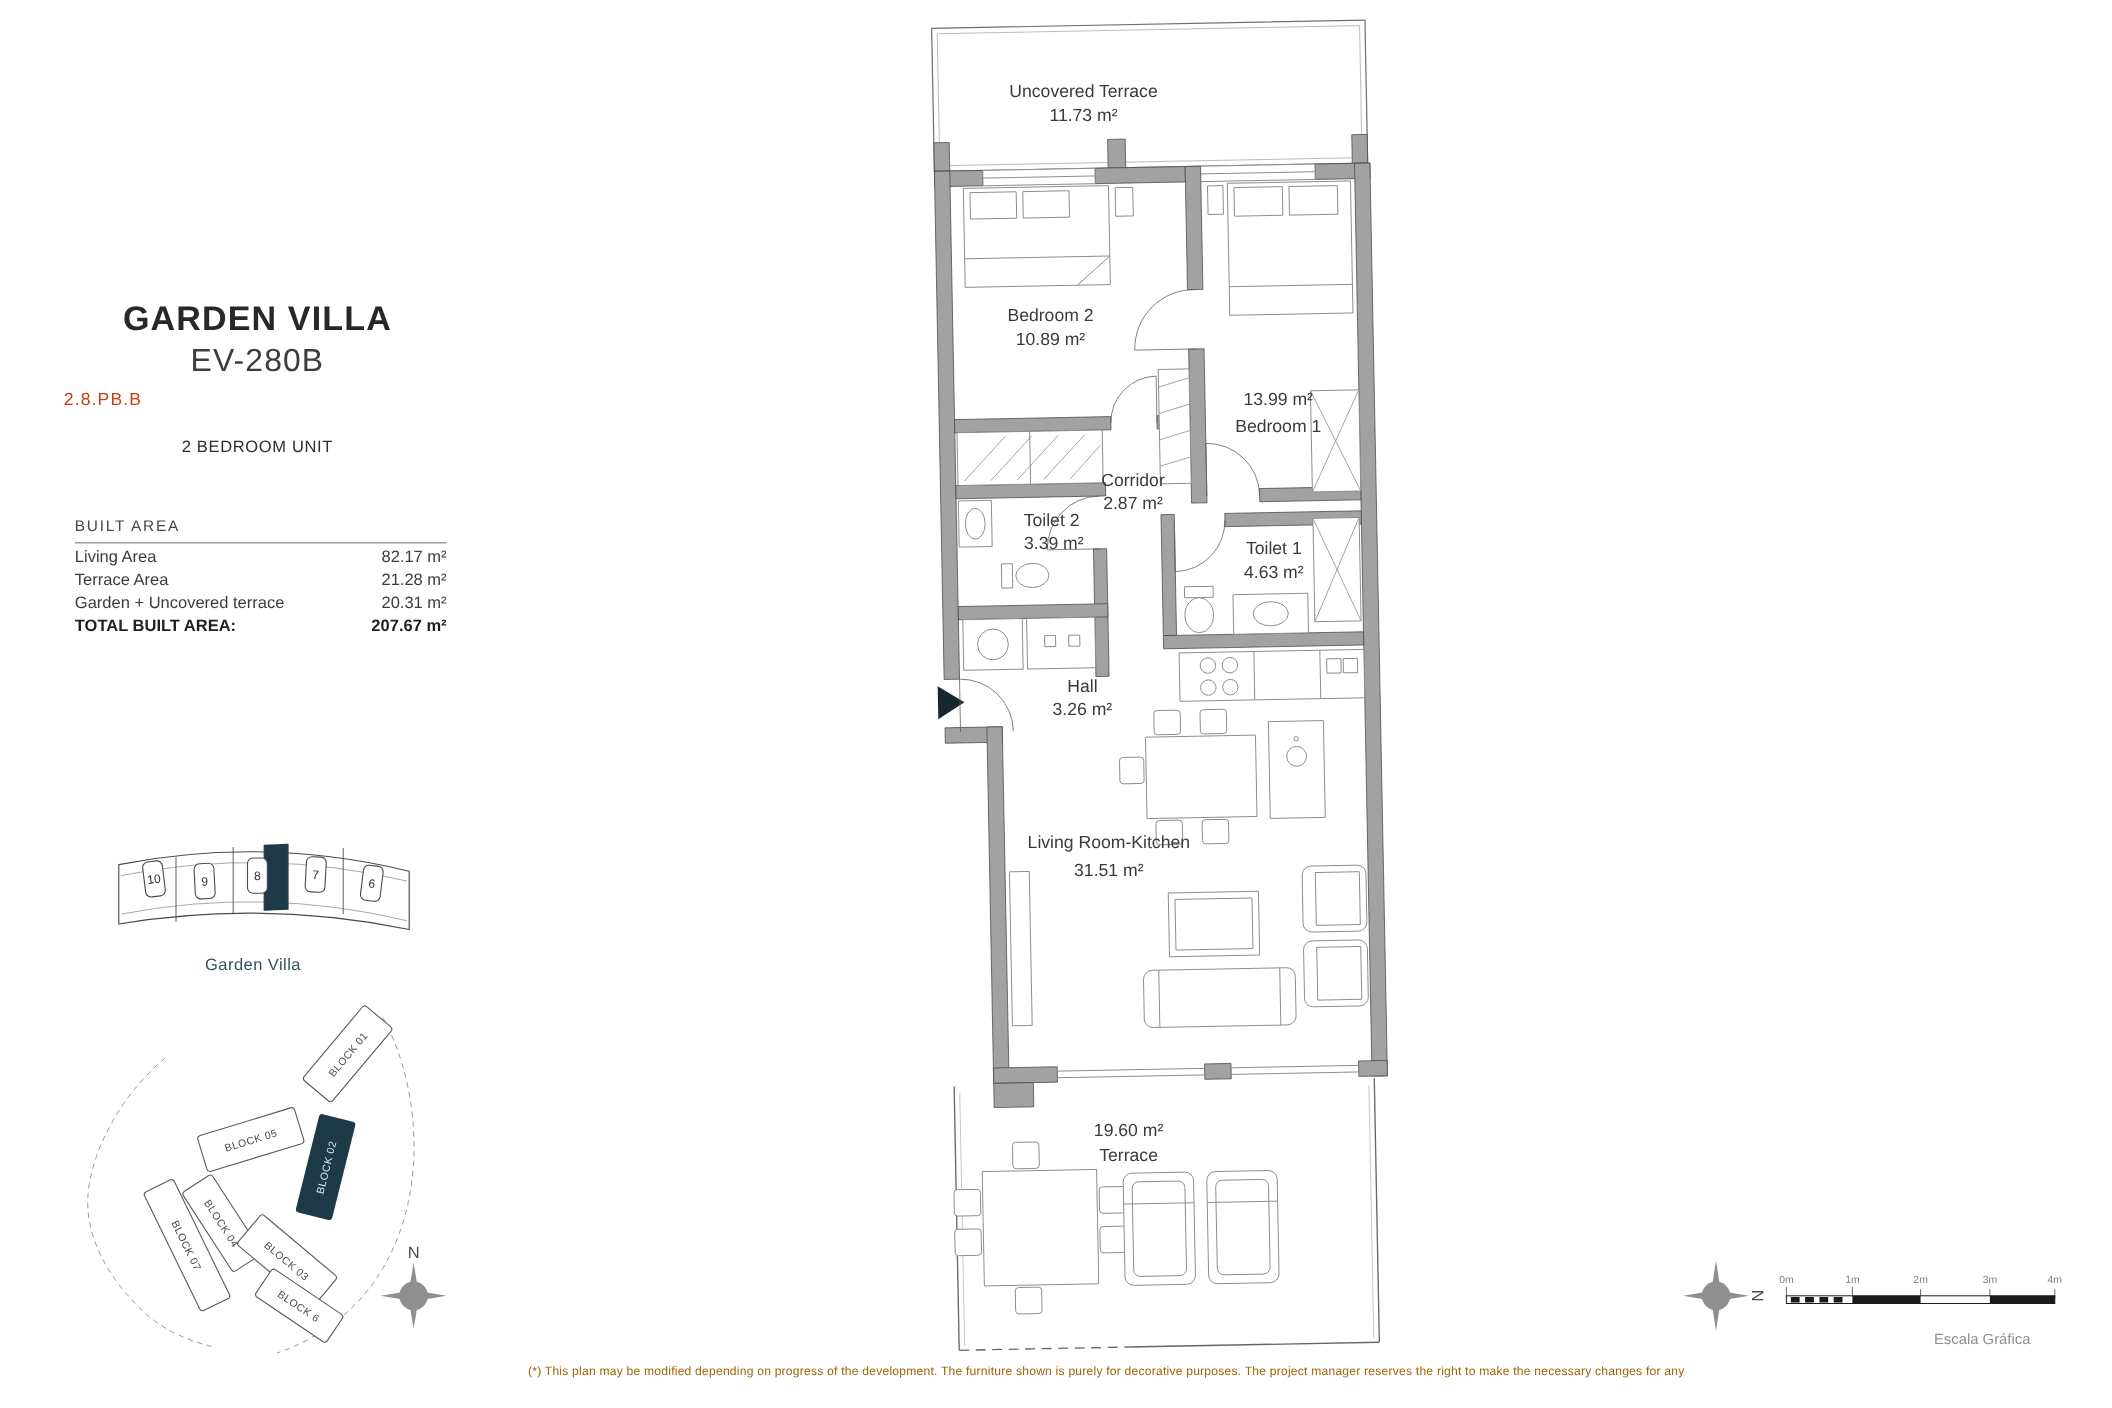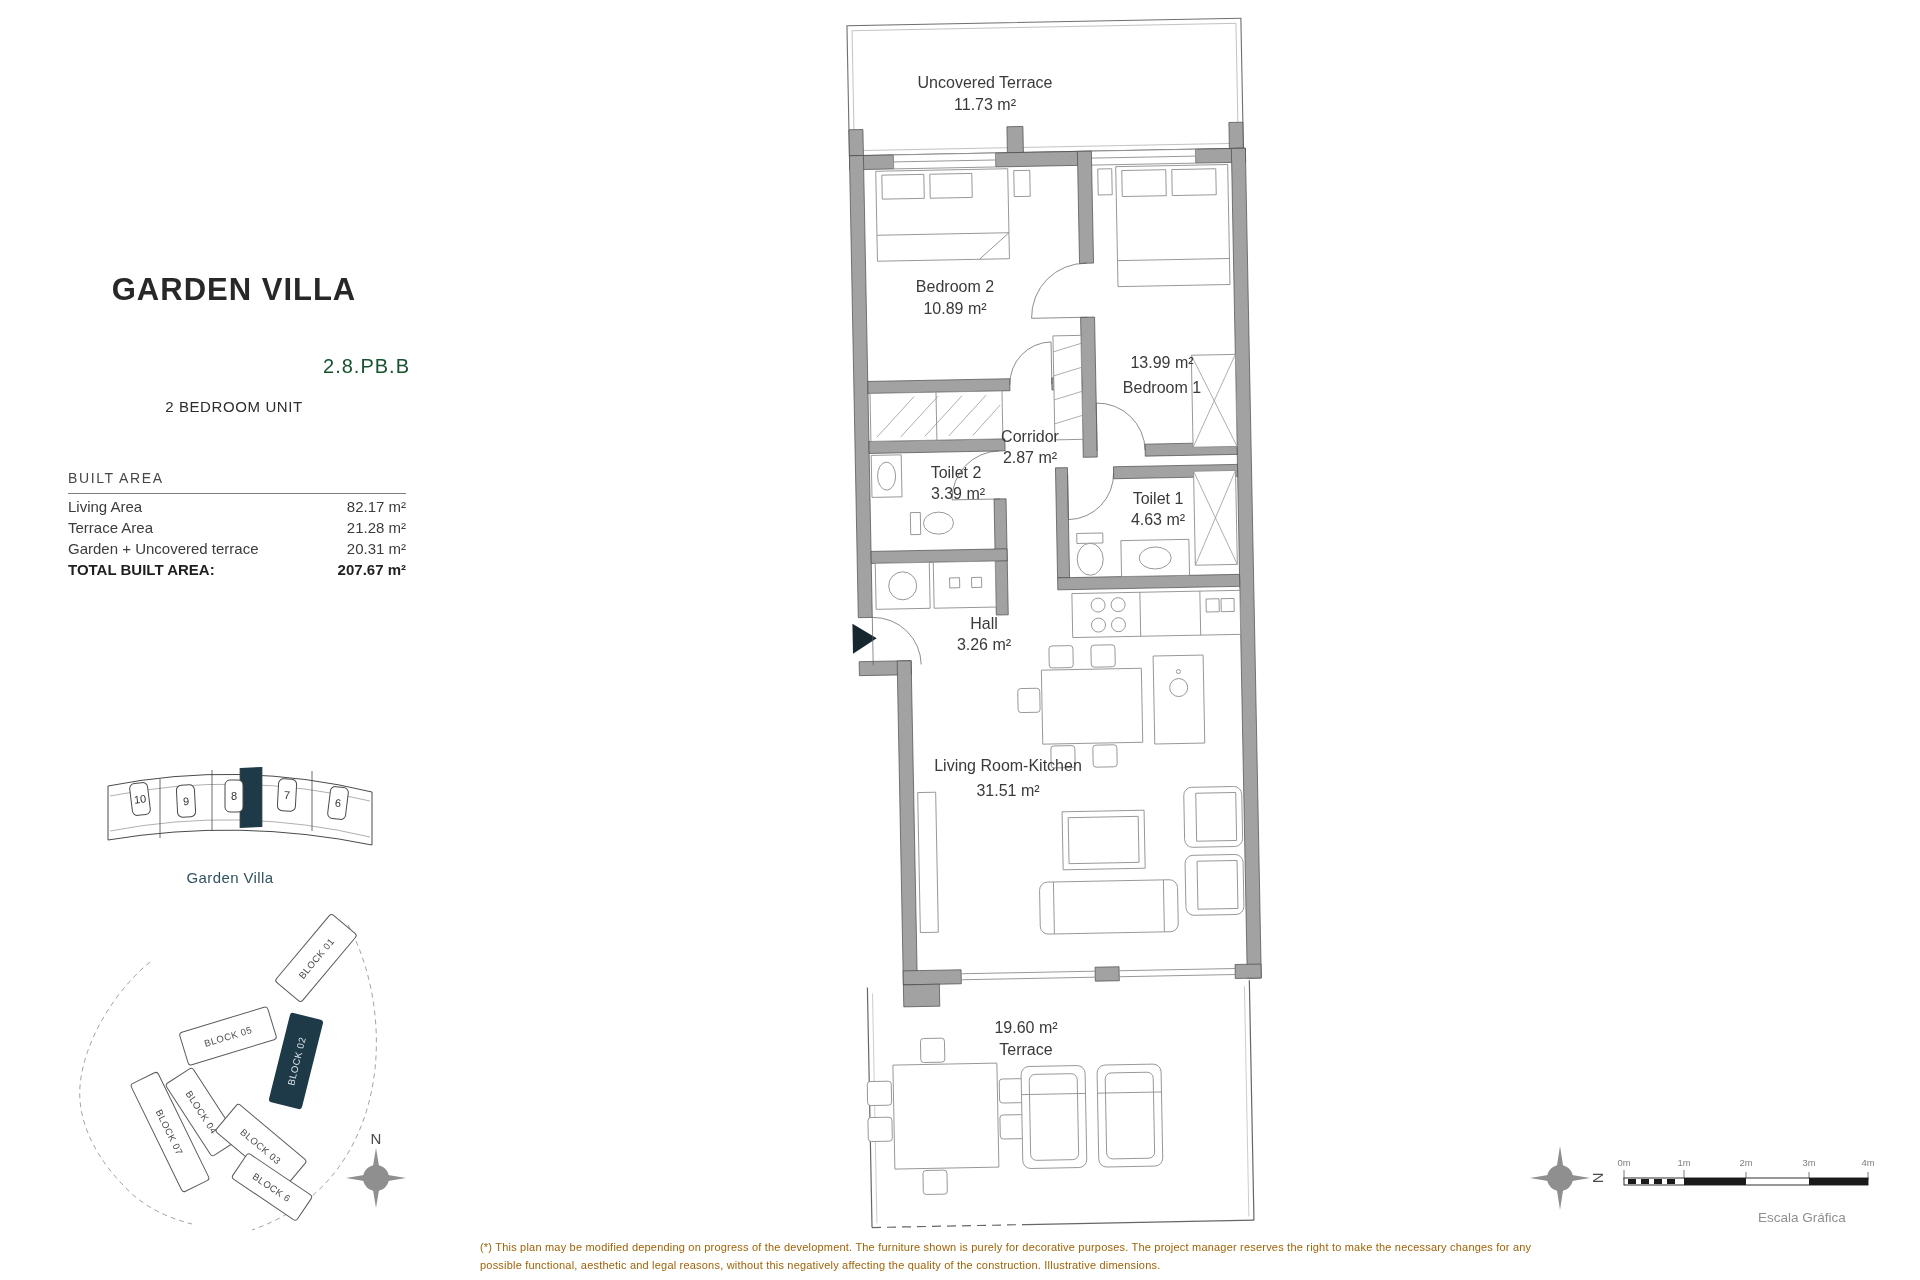--- a/index.html
+++ b/index.html
@@ -4,21 +4,21 @@
 <style>
   html,body{margin:0;padding:0;background:#ffffff;}
   .canvas{position:relative;width:1920px;height:1280px;background:#fff;overflow:hidden;
           font-family:"Liberation Sans", sans-serif;color:#3c3c3c;}
   .abs{position:absolute;}
   
   .p-title{left:58px;top:272px;width:352px;text-align:center;font-size:31px;font-weight:700;
            letter-spacing:1px;color:#282828;}
   .p-code{left:58px;top:312px;width:352px;text-align:center;font-size:29px;font-weight:400;
           letter-spacing:1px;color:#3d3d3d;}
-  .p-ref{left:58px;top:355px;width:352px;text-align:right;font-size:20px;color:#14532d;
+  .p-ref{left:58px;top:355px;width:352px;text-align:left;font-size:16px;color:#c2410c;
          letter-spacing:1px;}
   .p-type{left:58px;top:398px;width:352px;text-align:center;font-size:15px;font-weight:400;
           letter-spacing:.6px;color:#2d2d2d;}
   .sec{left:68px;width:338px;}
   .sec-h{font-size:14px;letter-spacing:1.6px;color:#474747;padding-bottom:7px;
          border-bottom:1.5px solid #7d7d7d;}
   .row{display:flex;justify-content:space-between;margin-top:4px;font-size:15px;color:#3c3c3c;}
   .row.bold{font-weight:700;color:#1f1f1f;}
   .caption-gv{left:80px;top:869px;width:300px;text-align:center;font-size:15px;
               color:#2f5260;letter-spacing:.4px;}
@@ -40,20 +40,21 @@
   .striptab{fill:#fff;stroke:#4a4a4a;stroke-width:1;}
   .stripnum{font-size:11px;fill:#333;text-anchor:middle;}
   .tick{font-size:9.5px;fill:#808080;text-anchor:middle;}
 </style>
 </head>
 <body>
 
 <div class="canvas">
 
   <div class="abs p-title">GARDEN VILLA</div>
+  <div class="abs p-code">EV-280B</div>
   <div class="abs p-ref">2.8.PB.B</div>
   <div class="abs p-type">2 BEDROOM UNIT</div>
 
   <div class="abs sec" style="top:470px;">
     <div class="sec-h">BUILT AREA</div>
     <div class="row">
       <span>Living Area</span>
       <span>82.17 m²</span>
     </div>
     <div class="row">
@@ -388,16 +389,15 @@
       <rect x="1624" y="1178" width="244" height="7" fill="#fff" stroke="#1a1a1a" stroke-width=".9"></rect>
       <path d="M1628 1181.5 H1680" stroke="#1a1a1a" stroke-width="5" stroke-dasharray="8 5" fill="none"></path>
       <rect x="1684" y="1178" width="62" height="7" fill="#1a1a1a"></rect>
       <rect x="1809" y="1178" width="59" height="7" fill="#1a1a1a"></rect>
     </g>
     <text x="1802" y="1222" style="font-size:13.5px;fill:#8f8f8f;text-anchor:middle;">Escala Gráfica</text>
   </svg>
 
   <div class="abs disc">
     <div>(*) This plan may be modified depending on progress of the development. The furniture shown is purely for decorative purposes. The project manager reserves the right to make the necessary changes for any</div>
-    <div>possible functional, aesthetic and legal reasons, without this negatively affecting the quality of the construction. Illustrative dimensions.</div>
   </div>
 
 </div>
 
 </body></html>

